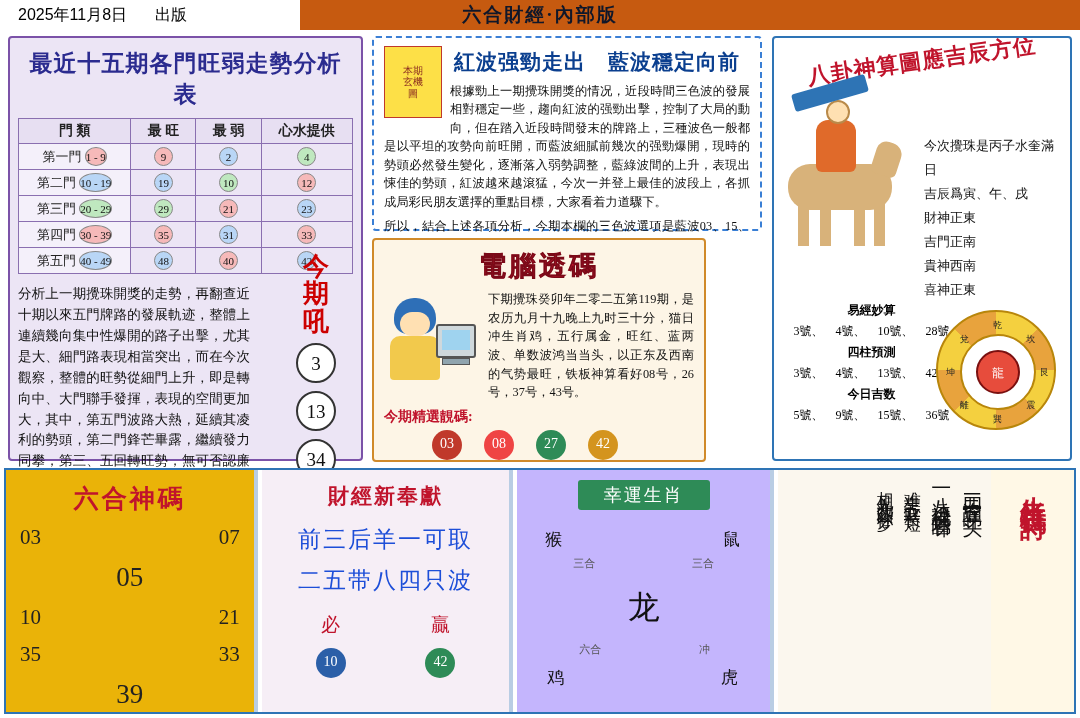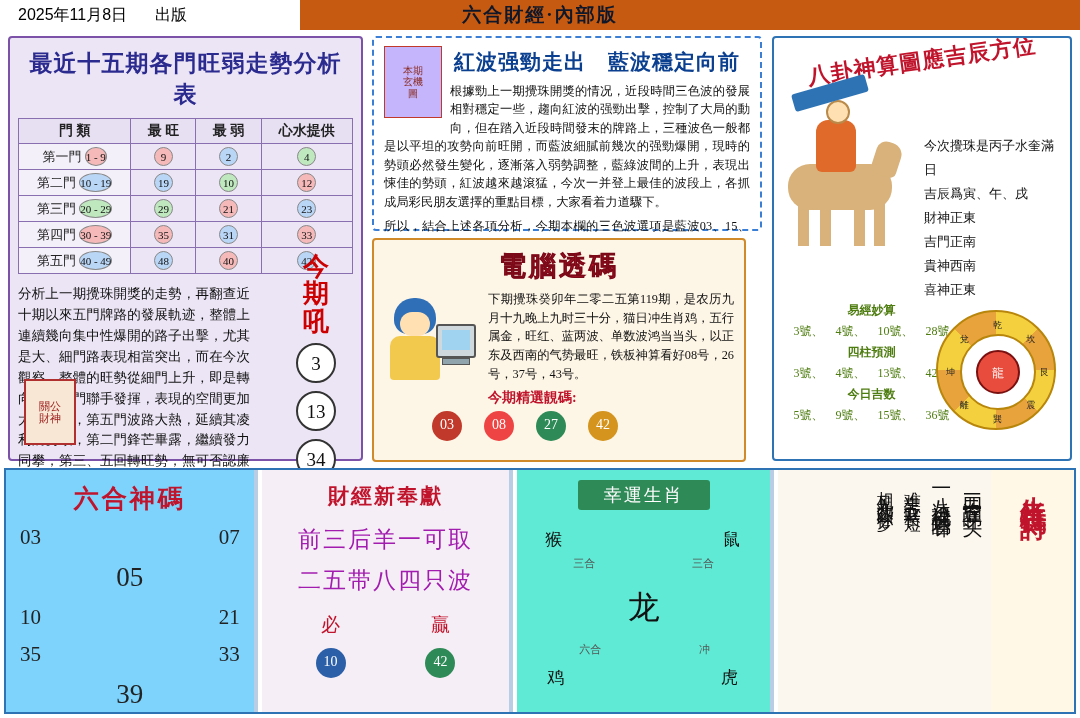--- a/index.html
+++ b/index.html
@@ -92,29 +92,29 @@
   #panelB h3 {
     margin:2px 0 6px 70px; font-size:21px; font-weight:bold; color:#0b3f8f;
     font-family:"Liberation Serif", serif; letter-spacing:1px;
   }
   #panelB .art {
     font-size:12.3px; line-height:1.5; color:#111; text-align:justify;
     font-family:"Liberation Serif", serif;
   }
   #bpic {
     float:left; width:58px; height:72px; margin:0 8px 8px 0;
-    border:1px solid #c0392b; background:#c4b5fd;
+    border:1px solid #c0392b; background:#fde047;
     display:flex; align-items:center; justify-content:center;
     font-size:10px; color:#8a2b20; text-align:center; line-height:1.15;
     font-family:"Liberation Serif", serif;
   }
 
   
   #panelC {
-    left:372px; top:238px; width:374px; height:224px;
+    left:372px; top:238px; width:334px; height:224px;
     background:#fdf5e6; border:2px solid #d08a2a; border-radius:4px;
     padding:6px 10px;
   }
   #panelC h3 {
     margin:2px 0 6px; text-align:center; font-size:27px; font-weight:bold;
     color:#c0142c; font-family:"Liberation Serif", serif; letter-spacing:3px;
     -webkit-text-stroke:0.6px #7a0a18;
   }
   #panelC .art {
     font-size:12.3px; line-height:1.52; color:#111; text-align:justify;
@@ -172,21 +172,21 @@
     background:#ffe0b2; border-radius:50%; border:2px solid #b98a4a; }
   .rider-flag{ position:absolute; left:10px; top:6px; width:76px; height:18px;
     background:#2e74b5; transform:rotate(-16deg); border-radius:3px;}
   #panelD .texts {
     position:absolute; left:150px; top:96px; width:140px;
     font-size:13px; line-height:1.85; color:#111;
     font-family:"Liberation Serif", serif;
   }
   #panelD .lower {
     position:absolute; left:10px; top:262px; width:175px;
-    font-size:12px; line-height:1.75; color:#4d7c0f;
+    font-size:12px; line-height:1.75; color:#000000;
     font-family:"Liberation Serif", serif; text-align:center;
   }
   #panelD .lower .sub { font-weight:bold; }
   #wheel {
     position:absolute; right:14px; top:272px; width:120px; height:120px;
     border-radius:50%;
     background:
       conic-gradient(#f4d03f 0 12.5%, #e8a33d 0 25%, #f4d03f 0 37.5%,
                      #e8a33d 0 50%, #f4d03f 0 62.5%, #e8a33d 0 75%,
                      #f4d03f 0 87.5%, #e8a33d 0 100%);
@@ -207,55 +207,55 @@
 
   
   #bottom {
     position:absolute; left:4px; top:468px; width:1072px; height:246px;
     border:2px solid #2e74b5; background:#fff; display:flex;
   }
   .bcol { height:100%; position:relative; }
   .vsep { width:8px; background:repeating-linear-gradient(90deg,#b9cde4 0 4px,#fff 0 8px); }
 
   
-  #col1 { width:250px; background:#7dd3fc; padding:10px 14px; }
+  #col1 { width:250px; background:#eab308; padding:10px 14px; }
   #col1 h3 {
     margin:2px 0 10px; text-align:center; font-size:25px; font-weight:bold;
     color:#c0142c; font-family:"Liberation Serif", serif; letter-spacing:3px;
   }
   #col1 .grid {
     display:grid; grid-template-columns:1fr 1fr; row-gap:12px;
     font-family:"Liberation Serif", serif; color:#222;
   }
   #col1 .grid .c { font-size:21px; }
   #col1 .grid .c.r { text-align:right; }
   #col1 .grid .big { font-size:27px; text-align:center; grid-column:1 / span 2; }
 
   
   #col2 { width:250px; background:#f6eef6; padding:10px 14px; }
   #col2 h3 {
     margin:2px 0 14px; text-align:center; font-size:21px; font-weight:bold;
     color:#c0142c; font-family:"Liberation Serif", serif; letter-spacing:2px;
   }
   #col2 .line {
-    text-align:center; font-size:23px; color:#a21caf; margin:10px 0;
+    text-align:center; font-size:23px; color:#1d4ed8; margin:10px 0;
     font-family:"Liberation Serif", serif; letter-spacing:2px;
   }
   #col2 .bw { display:flex; justify-content:space-around; margin-top:16px; }
   #col2 .bw span { font-size:19px; color:#c0142c; font-family:"Liberation Serif", serif;}
   #col2 .balls { display:flex; justify-content:space-around; margin-top:10px; }
   #col2 .balls .b {
     width:30px; height:30px; line-height:28px; border-radius:50%;
     text-align:center; font-size:14px; color:#fff; background:#2b5fa8;
     font-family:"Liberation Serif", serif;
   }
   #col2 .balls .b.g { background:#2e8b57; }
 
   
-  #col3 { width:255px; background:#5eead4; padding:8px 20px; }
+  #col3 { width:255px; background:#c4b5fd; padding:8px 20px; }
   #col3 .tag {
     width:132px; margin:2px auto 14px; background:#2e8b57; color:#fff;
     text-align:center; font-size:18px; padding:3px 0; border-radius:3px;
     font-family:"Liberation Serif", serif; letter-spacing:2px;
   }
   #col3 .z { position:absolute; font-family:"Liberation Serif", serif; color:#111; }
   #col3 .zbig {
     position:absolute; left:50%; top:116px; transform:translateX(-50%);
     font-size:32px; color:#111; font-family:"Liberation Serif", serif;
   }
@@ -329,21 +329,20 @@
           <td class="rowlabel">第五門 <span class="ball-s bblue">40 - 49</span></td>
           <td><span class="ball-s bblue">48</span></td>
           <td><span class="ball-s bred">40</span></td>
           <td><span class="ball-s bblue">42</span></td>
         </tr>
       </tbody>
   </table>
 
   <div class="bodytext">分析上一期攪珠開獎的走勢，再翻查近十期以來五門牌路的發展軌迹，整體上連續幾向集中性爆開的路子出擊，尤其是大、細門路表現相當突出，而在今次觀察，整體的旺勢從細門上升，即是轉向中、大門聯手發揮，表現的空間更加大，其中，第五門波路大熱，延續其凌利的勢頭，第二門鋒芒畢露，繼續發力同攀，第三、五回轉旺勢，無可否認廉一并去選擇，第一門現時又轉為弱勢，看來難有作爲，前景并不被看好。因此，在今期本欄推薦的號碼有6號，26號，35同39號。</div>
 
-  <div id="stampA">關公<br>財神</div>
 
   <div id="jinqi">
     <div class="label">今<br>期<br>吼</div>
     <div class="num">3</div>
     <div class="num">13</div>
     <div class="num">34</div>
     <div class="num">42</div>
   </div>
 </div>
 

